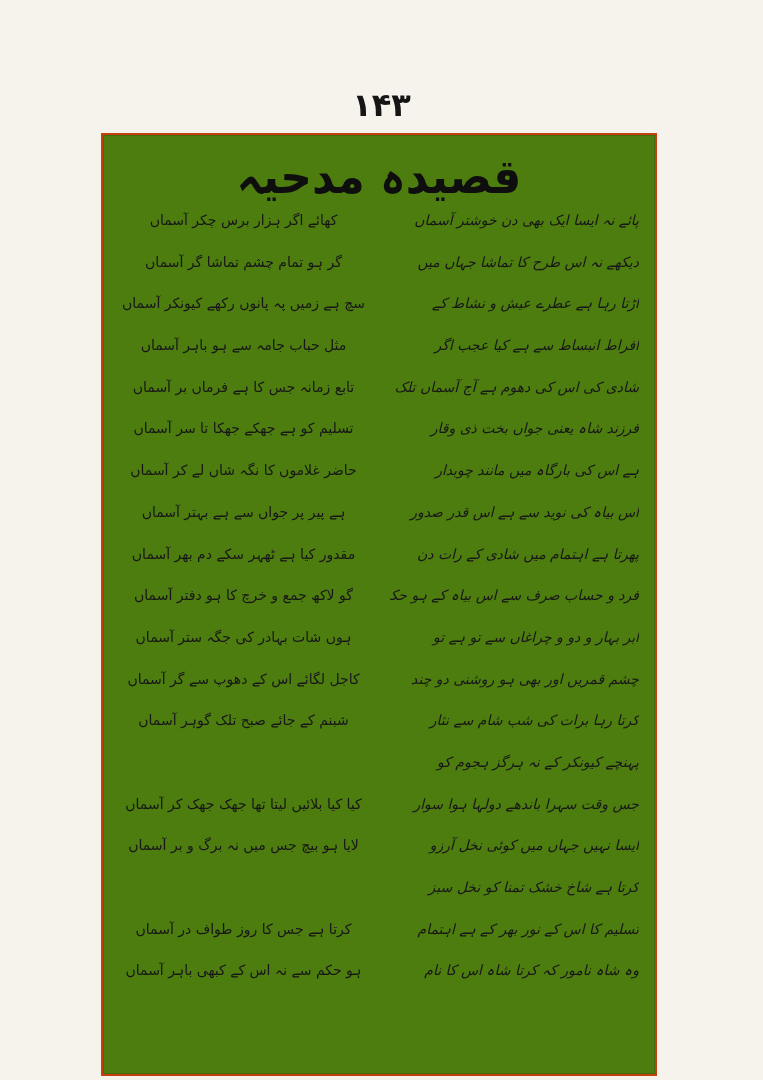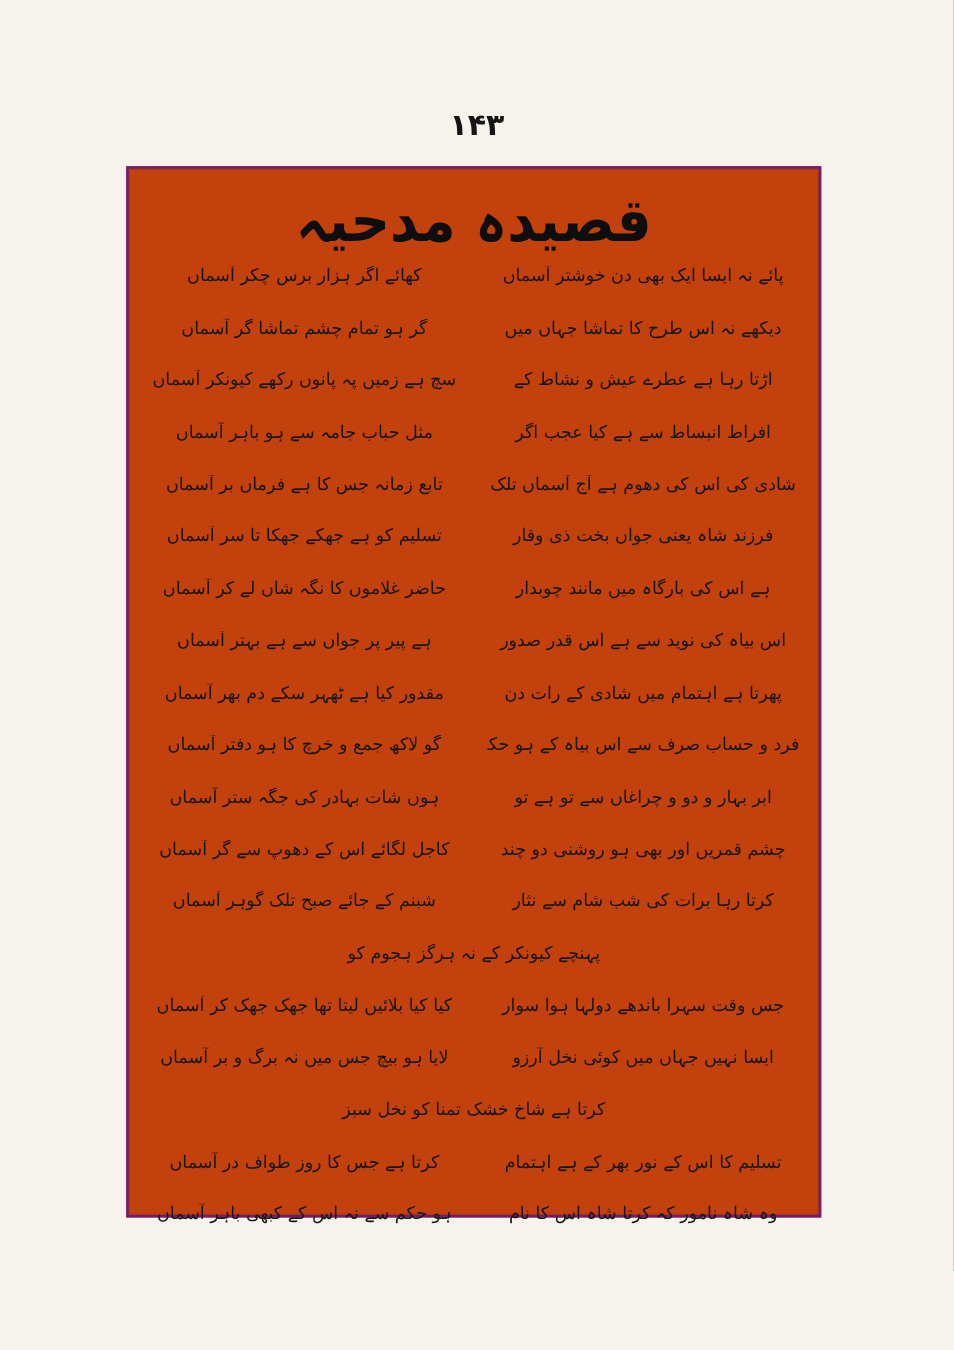--- a/index.html
+++ b/index.html
@@ -14,34 +14,34 @@
     background: #f5f3ec;
     font-family: "DejaVu Sans", sans-serif;
     color: #161616;
   }
   .page-number {
     position: absolute;
     top: 86px;
     left: 0;
     width: 100%;
     text-align: center;
-    font-size: 24px;
+    font-size: 32px;
     font-weight: bold;
     letter-spacing: 2px;
     color: #151515;
   }
   .poem-frame {
     position: absolute;
     left: 101px;
     top: 133px;
     width: 556px;
-    height: 841px;
+    height: 943px;
     box-sizing: border-box;
-    border: 2px solid #701a75;
-    background: #c2410c;
+    border: 2px solid #c2410c;
+    background: #4d7c0f;
     padding: 12px 16px 14px 16px;
     box-shadow: inset 0 0 0 1px rgba(20,20,20,0.15);
   }
   .poem-title {
     direction: rtl;
     text-align: center;
     font-size: 44px;
     font-weight: bold;
     color: #0e0e0e;
     margin: 4px 0 10px 0;
@@ -65,21 +65,22 @@
   .hemistich {
     font-size: 14px;
     line-height: 1.25;
     color: #171717;
     white-space: nowrap;
     flex: 1 1 50%;
     min-width: 0;
     overflow: hidden;
   }
   .hemistich.first {
-    text-align: center;  
+    text-align: right;  
+    font-style: italic;
   }
   .hemistich.second {
     text-align: center;   
   }
 </style>
 </head>
 <body>
 
 <div class="page-number">۱۴۳</div>
 

